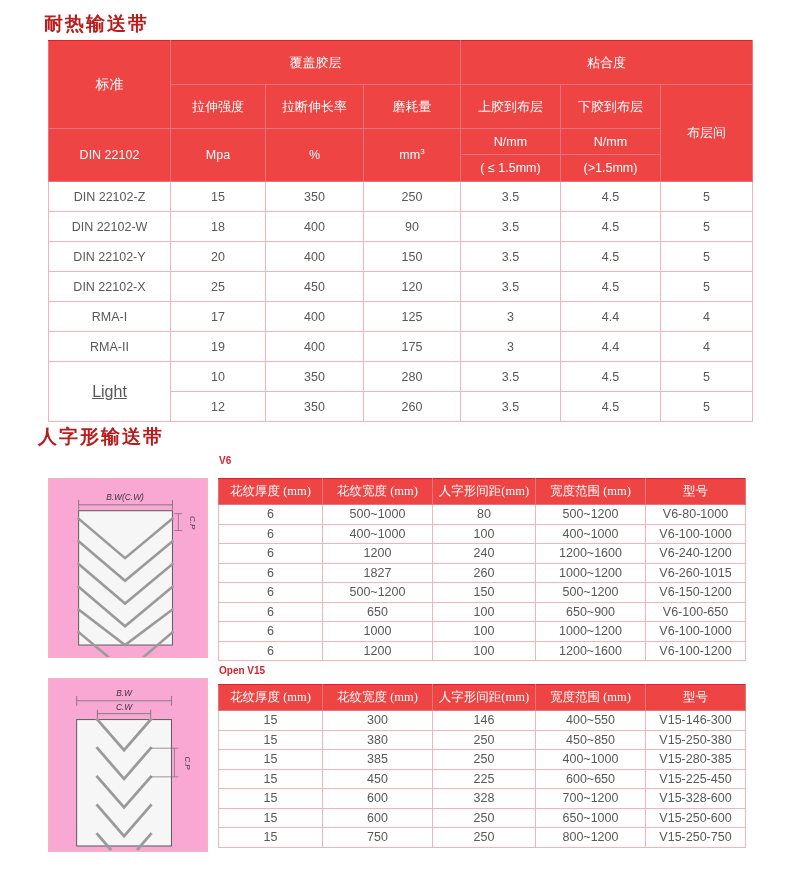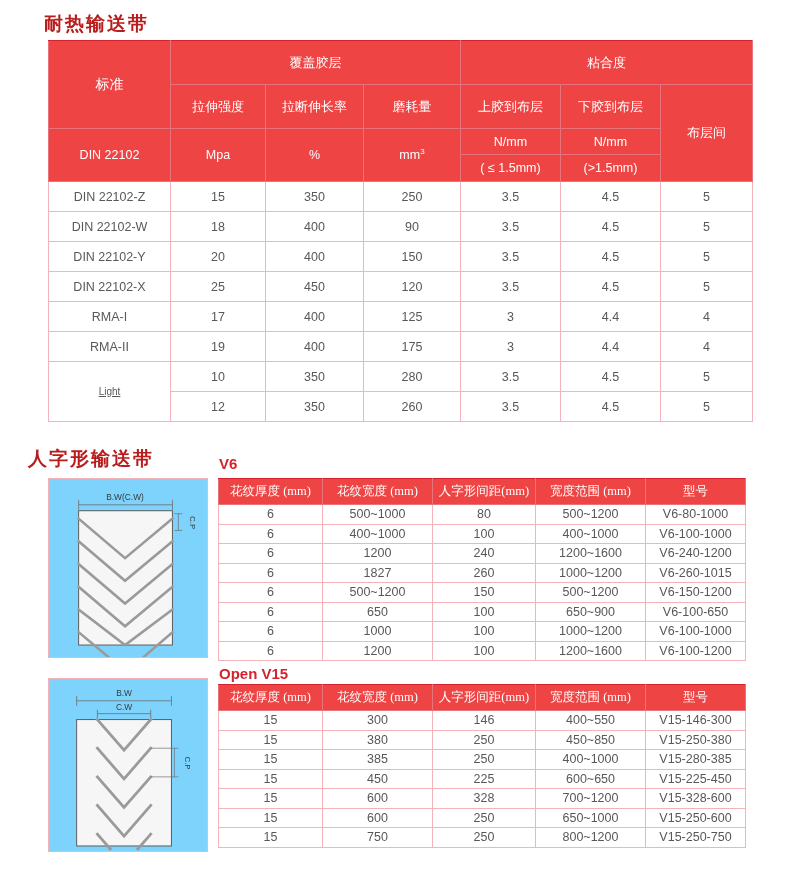--- a/index.html
+++ b/index.html
@@ -15,21 +15,21 @@
   .section-title {
     position: absolute;
     color: #b91c1c;
     font-family: "Liberation Serif", "DejaVu Serif", serif;
     font-weight: bold;
     font-size: 19px;
     letter-spacing: 2px;
     white-space: nowrap;
   }
   #title-heat { left: 44px; top: 11px; }
-  #title-chevron { left: 28px; top: 424px; margin-top: 22px; }
+  #title-chevron { left: 38px; top: 424px; }
 
   
   table.grid {
     position: absolute;
     border-collapse: collapse;
     table-layout: fixed;
     background: #fff;
   }
   table.grid td, table.grid th {
     border: 1px solid #f4b3b8;
@@ -64,38 +64,39 @@
   #tbl-heat thead th.std-cell { font-size: 14px; }
   #tbl-heat tbody td { height: 30px; }
   #tbl-heat .unit-row th { height: 52px; }
   #tbl-heat .sub-unit { padding: 0; }
   #tbl-heat .sub-unit .l1,
   #tbl-heat .sub-unit .l2 {
     display: block; height: 26px; line-height: 26px;
     font-size: 12.5px;
   }
   #tbl-heat .sub-unit .l1 { border-bottom: 1px solid #e8737c; }
-  #tbl-heat tbody td.rowspan-light { font-size: 10px; text-decoration: underline; }
+  #tbl-heat tbody td.rowspan-light { font-size: 16px; text-decoration: underline; }
   sup { font-size: 8px; vertical-align: super; }
 
   
   .belt-label {
     position: absolute;
     color: #d4232e;
-    font-size: 15px;
+    font-size: 10px;
     font-weight: bold;
     font-family: "Liberation Sans", "DejaVu Sans", sans-serif;
   }
   #label-v6 { left: 219px; top: 455px; }
   #label-v15 { left: 219px; top: 665px; }
 
   .diagram-box {
     position: absolute;
     border: 1px solid #f4b3b8;
-    background: #7dd3fc;
+    background: #f9a8d4;
+    font-style: italic;
   }
   #dia-v6 { left: 48px; top: 478px; width: 160px; height: 180px; }
   #dia-v15 { left: 48px; top: 678px; width: 160px; height: 174px; }
   .diagram-box svg { display: block; width: 100%; height: 100%; }
 
   #tbl-v6 { left: 218px; top: 478px; width: 527px; }
   #tbl-v15 { left: 218px; top: 684px; width: 527px; }
   #tbl-v6 thead th, #tbl-v15 thead th { height: 26px; font-size: 12.5px; }
   #tbl-v6 tbody td, #tbl-v15 tbody td { height: 19.5px; font-size: 12.5px; }
 </style>

